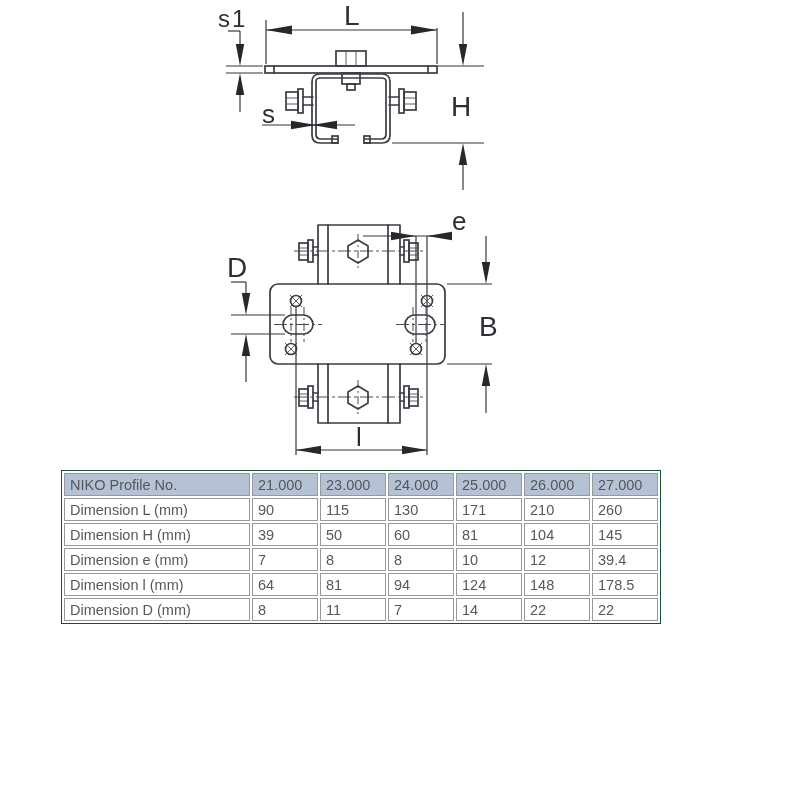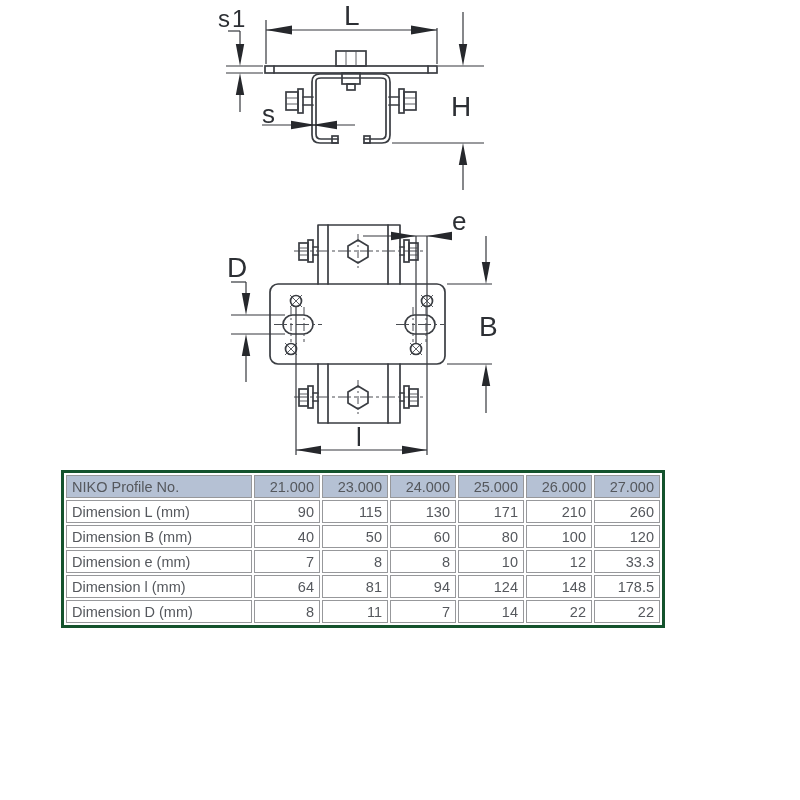--- a/index.html
+++ b/index.html
@@ -11,25 +11,25 @@
   svg.drawing .thin{stroke:#4a4d52;stroke-width:0.9;fill:none;}
   svg.drawing .cl{stroke:#4a4d52;stroke-width:1;fill:none;stroke-dasharray:13 3 3 3;}
   svg.drawing .cls{stroke:#4a4d52;stroke-width:1;fill:none;stroke-dasharray:8 3 2 3;}
   svg.drawing .ah{fill:#26282c;stroke:none;}
   svg.drawing text{fill:#2c2f34;font-family:"Liberation Sans",sans-serif;}
   .t-lg{font-size:28px;}
   .t-md{font-size:26px;}
   .t-s1{font-size:24px;letter-spacing:2px;}
 
   table.spec{position:absolute;left:61px;top:470px;border-collapse:separate;border-spacing:2px;
-             border:3px solid #14532d;table-layout:fixed;background:#ffffff;}
+             border:1px solid #14532d;table-layout:fixed;background:#ffffff;}
   table.spec td{border:1px solid #97989b;height:21px;font-size:14.5px;color:#55585d;
                 padding:0 5px;white-space:nowrap;overflow:hidden;vertical-align:middle;}
   td.lbl{width:174px;text-align:left;}
-  td.val{width:54px;text-align:right;}
+  td.val{width:54px;text-align:left;}
   tr.hdr td{background:#b5c1d4;}
 </style>
 </head>
 <body>
 
 <div class="stage">
 
   <svg class="drawing" width="800" height="465" viewBox="0 0 800 465">
 
     <g>
@@ -227,36 +227,36 @@
       <tr>
         <td class="lbl">Dimension L (mm)</td>
         <td class="val">90</td>
         <td class="val">115</td>
         <td class="val">130</td>
         <td class="val">171</td>
         <td class="val">210</td>
         <td class="val">260</td>
       </tr>
       <tr>
-        <td class="lbl">Dimension B (mm)</td>
-        <td class="val">40</td>
+        <td class="lbl">Dimension H (mm)</td>
+        <td class="val">39</td>
         <td class="val">50</td>
         <td class="val">60</td>
-        <td class="val">80</td>
-        <td class="val">100</td>
-        <td class="val">120</td>
+        <td class="val">81</td>
+        <td class="val">104</td>
+        <td class="val">145</td>
       </tr>
       <tr>
         <td class="lbl">Dimension e (mm)</td>
         <td class="val">7</td>
         <td class="val">8</td>
         <td class="val">8</td>
         <td class="val">10</td>
         <td class="val">12</td>
-        <td class="val">33.3</td>
+        <td class="val">39.4</td>
       </tr>
       <tr>
         <td class="lbl">Dimension l (mm)</td>
         <td class="val">64</td>
         <td class="val">81</td>
         <td class="val">94</td>
         <td class="val">124</td>
         <td class="val">148</td>
         <td class="val">178.5</td>
       </tr>

